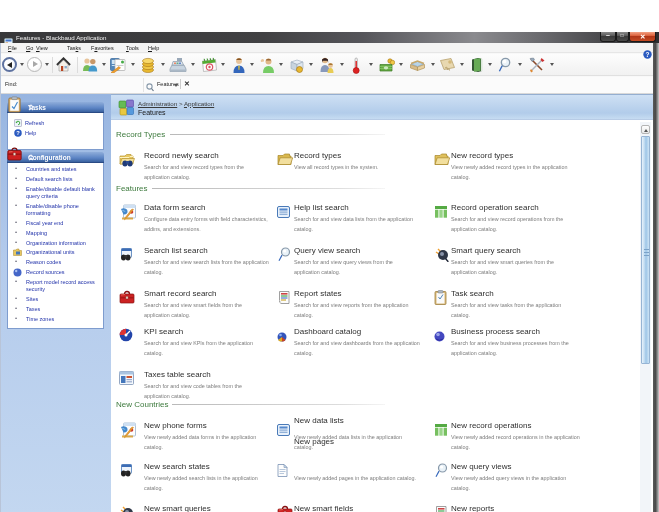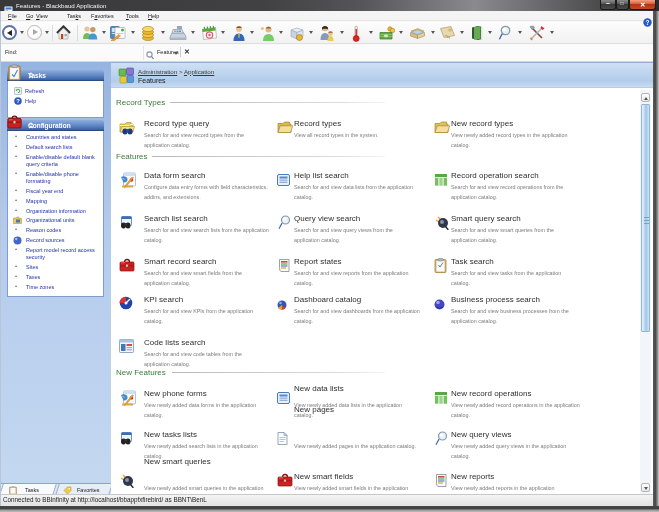--- a/index.html
+++ b/index.html
@@ -1,16 +1,16 @@
 <!DOCTYPE html>
 <html><head><meta charset="utf-8"><style>
 * { margin:0; padding:0; box-sizing:border-box; }
 html,body { width:659px; height:512px; overflow:hidden; background:#fff; }
 body, div, span { font-family:"Liberation Sans", sans-serif; }
-#win { position:relative; width:659px; height:412px; }
+#win { position:relative; width:659px; height:412px;margin-top:32px; }
 #win > div { position:absolute; }
 .abs { position:absolute; }
 
 #titlebar { left:0; top:0; width:659px; height:11px;
   background:linear-gradient(90deg,#38383a 0%,#414143 40%,#55555a 55%,#8a8a8e 72%,#6a6a6e 82%,#2c2c2e 100%);
 }
 #titletext { position:absolute; left:16px; top:1.5px; font-size:6.2px; color:#f2f2f2; letter-spacing:0; }
 #appicon { position:absolute; left:4px; top:1px; }
 .wbtn { position:absolute; top:0; height:10px; border-radius:0 0 3px 3px; border:1px solid #1a1a1a; border-top:none; }
 #btnmin { left:600px; width:16px; background:linear-gradient(#8a8a8a,#565656 45%,#3a3a3a 50%,#4a4a4a); }
@@ -364,31 +364,31 @@
         </div>
     <div id="sbdn">
           <div class="sarr" style="border-top:3px solid #555"></div>
         </div>
   </div>
 </div>
 <div class="sect" style="top:98px;left:116px">Record Types</div>
 <div class="sline" style="left:170px;top:102px;width:215px"></div>
 <div class="sect" style="top:152px;left:116px">Features</div>
 <div class="sline" style="left:152px;top:156px;width:233px"></div>
-<div class="sect" style="top:368px;left:116px">New Features</div>
+<div class="sect" style="top:368px;left:116px">New Countries</div>
 <div class="sline" style="left:172px;top:372px;width:213px"></div>
 <div class="ic" style="left:119px;top:120px"><svg width="16" height="15" viewBox="0 0 16 15">
         <path d="M1 4 L6 4 L7.5 2.5 L12 2.5 L12 4 L14 4 L14 12 L1 12 Z" fill="#e8c860" stroke="#b89530" stroke-width="0.7"></path>
         <path d="M1 5.5 L10 5.5 L11 4.5 L14 4.5" fill="none" stroke="#fff3c0" stroke-width="1"></path>
         <path d="M1 12 L3 6.5 L15.5 6.5 L13.5 12 Z" fill="#f4e09a" stroke="#b89530" stroke-width="0.7"></path>
         <ellipse cx="6" cy="11.5" rx="2.6" ry="3" fill="#1e3a78"></ellipse>
         <ellipse cx="11" cy="11.5" rx="2.6" ry="3" fill="#1e3a78"></ellipse>
         <rect x="7" y="9" width="3" height="2.5" fill="#2c4a90"></rect>
       </svg></div>
-    <div class="it" style="left:144px;top:119px">Record type query</div>
+    <div class="it" style="left:144px;top:119px">Record newly search</div>
     <div class="id" style="left:144px;top:131px;width:125px">Search for and view record types from the application catalog.</div>
 <div class="ic" style="left:277px;top:120px"><svg width="16" height="15" viewBox="0 0 16 15">
         <path d="M1 3.5 L6 3.5 L7.5 2 L12.5 2 L12.5 4 L14 4 L14 12.5 L1 12.5 Z" fill="#d9b84e" stroke="#a8862a" stroke-width="0.7"></path>
         <path d="M1 12.5 L3.2 5.8 L15.7 5.8 L13.5 12.5 Z" fill="#f2df9e" stroke="#a8862a" stroke-width="0.7"></path>
       </svg></div>
     <div class="it" style="left:294px;top:119px">Record types</div>
     <div class="id" style="left:294px;top:131px;width:126px">View all record types in the system.</div>
 <div class="ic" style="left:434px;top:120px"><svg width="16" height="15" viewBox="0 0 16 15">
         <path d="M1 3.5 L6 3.5 L7.5 2 L12.5 2 L12.5 4 L14 4 L14 12.5 L1 12.5 Z" fill="#dfc05c" stroke="#a8862a" stroke-width="0.7"></path>
         <path d="M1 12.5 L3.2 5.8 L15.7 5.8 L13.5 12.5 Z" fill="#f2df9e" stroke="#a8862a" stroke-width="0.7"></path>
@@ -497,21 +497,21 @@
     <div class="it" style="left:451px;top:295px">Business process search</div>
     <div class="id" style="left:451px;top:307px;width:130px">Search for and view business processes from the application catalog.</div>
 <div class="ic" style="left:119px;top:339px"><svg width="15" height="14" viewBox="0 0 15 14">
         <rect x="0.5" y="0.5" width="14" height="13" rx="1" fill="#f4f8fc" stroke="#7a92b4" stroke-width="0.8"></rect>
         <rect x="0.5" y="0.5" width="14" height="3" fill="#aac4e0"></rect>
         <rect x="2" y="5" width="4.5" height="7" fill="#4477bb"></rect>
         <rect x="7.5" y="5" width="5.5" height="2" fill="#cc5533"></rect>
         <rect x="7.5" y="8" width="5.5" height="1.2" fill="#99aacc"></rect>
         <rect x="7.5" y="10.2" width="5.5" height="1.2" fill="#99aacc"></rect>
       </svg></div>
-    <div class="it" style="left:144px;top:338px">Code lists search</div>
+    <div class="it" style="left:144px;top:338px">Taxes table search</div>
     <div class="id" style="left:144px;top:350px;width:125px">Search for and view code tables from the application catalog.</div>
 <div class="ic" style="left:119px;top:390px"><svg width="18" height="17" viewBox="0 0 18 17">
         <rect x="4.5" y="1" width="12" height="13" rx="1" fill="#fdfdfd" stroke="#9ab2cc" stroke-width="0.8"></rect>
         <rect x="4.5" y="1" width="12" height="3" fill="#cfe0f2"></rect>
         <path d="M2 5 C5 3.5 8 4.5 8.5 7 C9 9.5 6.5 11 4.5 10.5 Z" fill="#4488cc"></path>
         <path d="M2.5 6.5 C4 5.8 6 6.2 6.5 8" fill="#8ec4ea"></path>
         <circle cx="12.5" cy="8" r="1.8" fill="#cc3333"></circle>
         <path d="M14.5 5.5 L8 13.5 L6 15.5 L5.5 15.8 L6.5 13.2 L13 5 Z" fill="#f0a030" stroke="#c07818" stroke-width="0.5"></path>
         <path d="M3 13.5 L14 13.5 L14 15.5 L3 15.5 Z" fill="#d89c2c" opacity="0.85"></path>
       </svg></div>
@@ -533,21 +533,21 @@
       </svg></div>
     <div class="it" style="left:451px;top:389px">New record operations</div>
     <div class="id" style="left:451px;top:401px;width:130px">View newly added record operations in the application catalog.</div>
 <div class="ic" style="left:119px;top:431px"><svg width="13" height="13" viewBox="0 0 13 13">
         <rect x="2.5" y="0.5" width="10" height="9" rx="1" fill="#eef4fb" stroke="#4a7ab8" stroke-width="0.8"></rect>
         <rect x="2.5" y="0.5" width="10" height="2.5" fill="#3c6cb4"></rect>
         <ellipse cx="4.5" cy="9.5" rx="2.5" ry="3" fill="#222"></ellipse>
         <ellipse cx="9" cy="9.5" rx="2.5" ry="3" fill="#222"></ellipse>
         <rect x="5.5" y="7" width="2.8" height="2.5" fill="#333"></rect>
       </svg></div>
-    <div class="it" style="left:144px;top:430px">New tasks lists</div>
+    <div class="it" style="left:144px;top:430px">New search states</div>
     <div class="id" style="left:144px;top:442px;width:125px">View newly added search lists in the application catalog.</div>
 <div class="ic" style="left:277px;top:431px"><svg width="11" height="13" viewBox="0 0 11 13">
         <path d="M1 0.5 L7 0.5 L10 3.5 L10 12.5 L1 12.5 Z" fill="#fdfdfd" stroke="#7a92b4" stroke-width="0.8"></path>
         <path d="M7 0.5 L7 3.5 L10 3.5 Z" fill="#cfe0f0" stroke="#7a92b4" stroke-width="0.6"></path>
         <rect x="2.5" y="5" width="6" height="1" fill="#b8c8dc"></rect>
         <rect x="2.5" y="7" width="6" height="1" fill="#b8c8dc"></rect>
         <rect x="2.5" y="9" width="4.5" height="1" fill="#b8c8dc"></rect>
       </svg></div>
     <div class="it" style="left:294px;top:405px">New pages</div>
     <div class="id" style="left:294px;top:442px;width:126px">View newly added pages in the application catalog.</div>
@@ -557,21 +557,21 @@
         <path d="M5.5 8.5 L2.5 14 L1.5 13.5 L4.5 7.8 Z" fill="#3366bb"></path>
       </svg></div>
     <div class="it" style="left:451px;top:430px">New query views</div>
     <div class="id" style="left:451px;top:442px;width:130px">View newly added query views in the application catalog.</div>
 <div class="ic" style="left:119px;top:473px"><svg width="16" height="15" viewBox="0 0 16 15">
         <path d="M4 2 L7 5 M2 5 L5 7" stroke="#f0a030" stroke-width="1.4"></path>
         <circle cx="9" cy="8" r="5" fill="#303848"></circle>
         <circle cx="8" cy="7" r="2" fill="#8893a8"></circle>
         <path d="M12 11 L15 14.5 L13.5 15 L11 12 Z" fill="#1a2030"></path>
       </svg></div>
-    <div class="it" style="left:144px;top:457px">New smart queries</div>
+    <div class="it" style="left:144px;top:472px">New smart queries</div>
     <div class="id" style="left:144px;top:484px;width:125px">View newly added smart queries in the application catalog.</div>
 <div class="ic" style="left:277px;top:473px"><svg width="16" height="14" viewBox="0 0 16 14">
         <rect x="1" y="4" width="14" height="9" rx="1" fill="#cc2222" stroke="#881111" stroke-width="0.7"></rect>
         <path d="M5.5 4 Q5.5 1.5 8 1.5 Q10.5 1.5 10.5 4" fill="none" stroke="#881111" stroke-width="1.3"></path>
         <rect x="1" y="7" width="14" height="1.5" fill="#a81818"></rect>
         <rect x="6.8" y="6.2" width="2.4" height="2.8" rx="0.5" fill="#e8e0d0" stroke="#881111" stroke-width="0.5"></rect>
         <path d="M2 5 L6 4.5" stroke="#ee7766" stroke-width="0.8"></path>
       </svg></div>
     <div class="it" style="left:294px;top:472px">New smart fields</div>
     <div class="id" style="left:294px;top:484px;width:126px">View newly added smart fields in the application catalog.</div>

